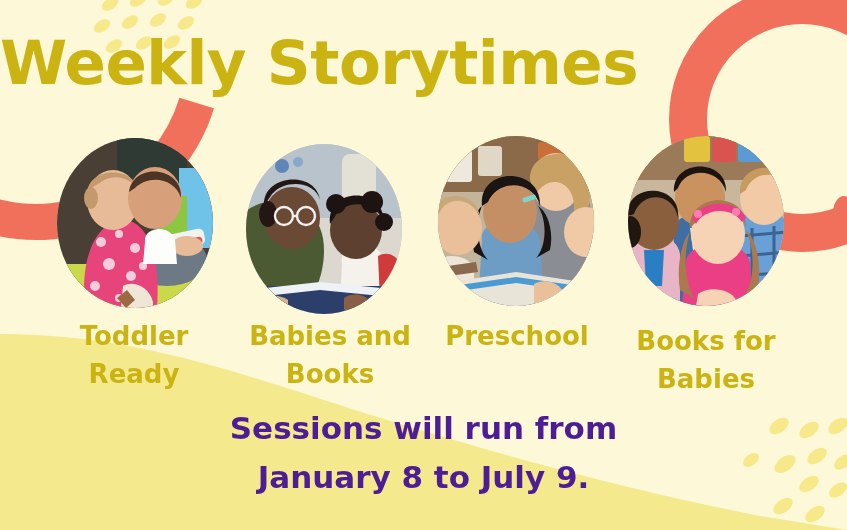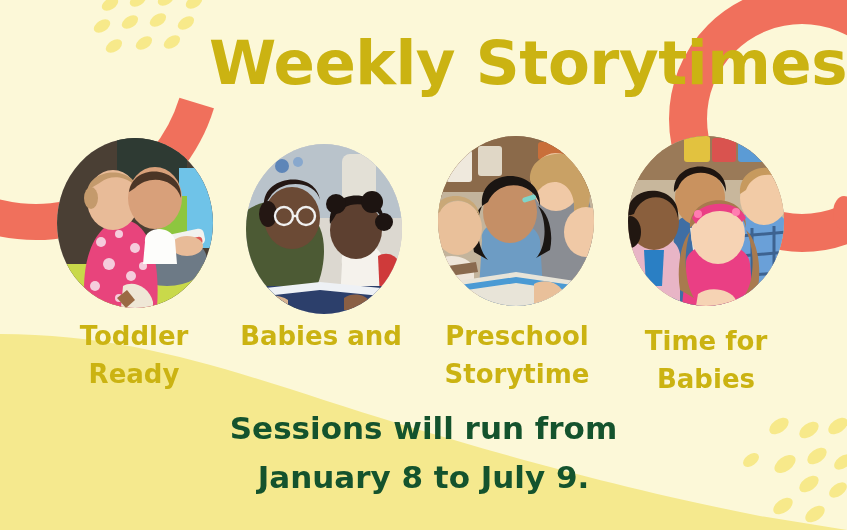--- a/index.html
+++ b/index.html
@@ -72,21 +72,21 @@
 
   
   .dots { display: block; }
 
   
   .title {
     position: absolute;
     left: 0;
     top: 32px;
     width: 100%;
-    text-align: right;
+    text-align: left;
     font-size: 61px;
     line-height: 1;
     font-weight: 700;
     color: #CBB312;
     letter-spacing: -0.5px;
   }
 
   
   .circles {
     position: absolute;
@@ -121,21 +121,21 @@
     width: 200px;
   }
 
   
   .footer {
     position: absolute;
     left: 0;
     top: 404px;
     width: 100%;
     text-align: center;
-    color: #14532d;
+    color: #4c1d95;
     font-size: 31px;
     font-weight: 700;
     line-height: 1.58;
     z-index: 5;
   }
 </style>
 </head>
 <body>
 
 <div id="poster">
@@ -328,31 +328,31 @@
         </svg>
       </div>
     </div>
   </div>
 
   <div class="caption" style="left:34px; top:318px;">
     <div>Toddler</div>
     <div>Ready</div>
   </div>
 
-  <div class="caption" style="left:221px; top:318px;">
+  <div class="caption" style="left:230px; top:318px;">
     <div>Babies and</div>
+    <div>Books</div>
   </div>
 
   <div class="caption" style="left:417px; top:318px;">
     <div>Preschool</div>
-    <div>Storytime</div>
   </div>
 
   <div class="caption" style="left:606px; top:323px;">
-    <div>Time for</div>
+    <div>Books for</div>
     <div>Babies</div>
   </div>
 
   <div class="footer">
     <div>Sessions will run from</div>
     <div>January 8 to July 9.</div>
   </div>
 
 </div>
 

